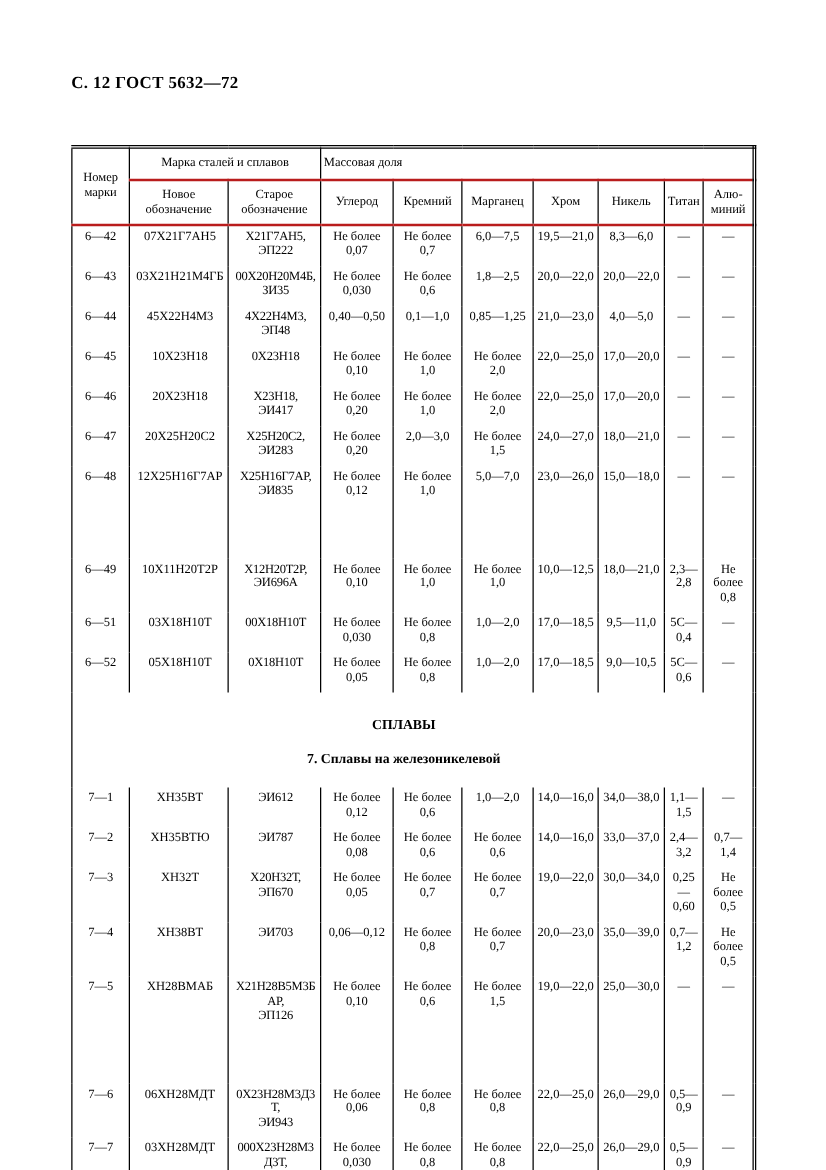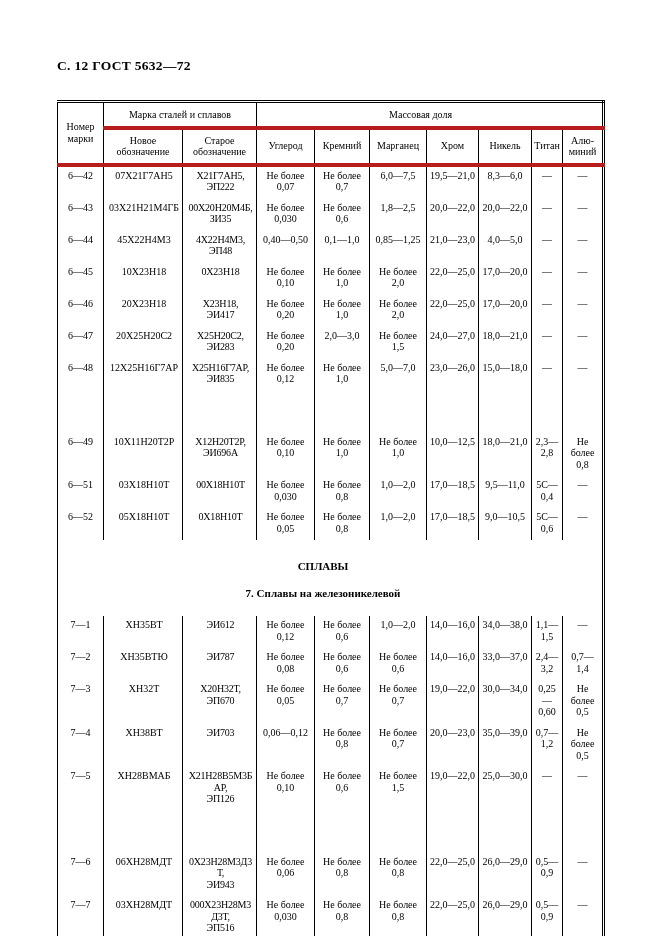--- a/index.html
+++ b/index.html
@@ -9,49 +9,49 @@
     background: #ffffff;
     color: #000;
     font-family: "Liberation Serif", serif;
     overflow: hidden;
   }
   .page { padding: 58px 57px 0 57px; }
   .doc-header {
     font-weight: 700;
     font-size: 13.5px;
     letter-spacing: 0.3px;
-    margin: 0 0 26px 0;
+    margin: 0 0 42px 0;
   }
   table.comp {
     border-collapse: collapse;
     table-layout: fixed;
     width: 546px;
     font-size: 10px;
     line-height: 1.15;
     border-top: 3px double #000;
     border-left: 1px solid #000;
     border-bottom: 1px solid #000;
     border-right: 3px double #000;
   }
   th, td {
     border-left: 1px solid #000;
     text-align: center;
     vertical-align: top;
     white-space: pre-line;
     padding: 2px 2px;
   }
   thead th {
-    border-bottom: 4px solid #b91c1c;
+    border-bottom: 2px solid #b91c1c;
     font-weight: 400;
     vertical-align: middle;
     padding: 5px 2px;
   }
   thead tr.groups th { height: 26px; }
   thead tr.cols th { height: 36px; }
-  th.mass-header { text-align: center; padding-right: 20px; }
+  th.mass-header { text-align: left; padding-right: 20px; }
   tbody td { padding: 3px 2px 6px 2px; }
   td.left { text-align: center; padding-left: 4px; }
   td.cond { font-size: 10px; letter-spacing: -0.2px; overflow-wrap: anywhere; }
   tr.gap-after td { padding-bottom: 48px; }
   .section-cell {
     border-left: none;
     text-align: center;
     font-weight: 700;
     font-size: 11px;
     padding: 7px 14px 2px 0;

